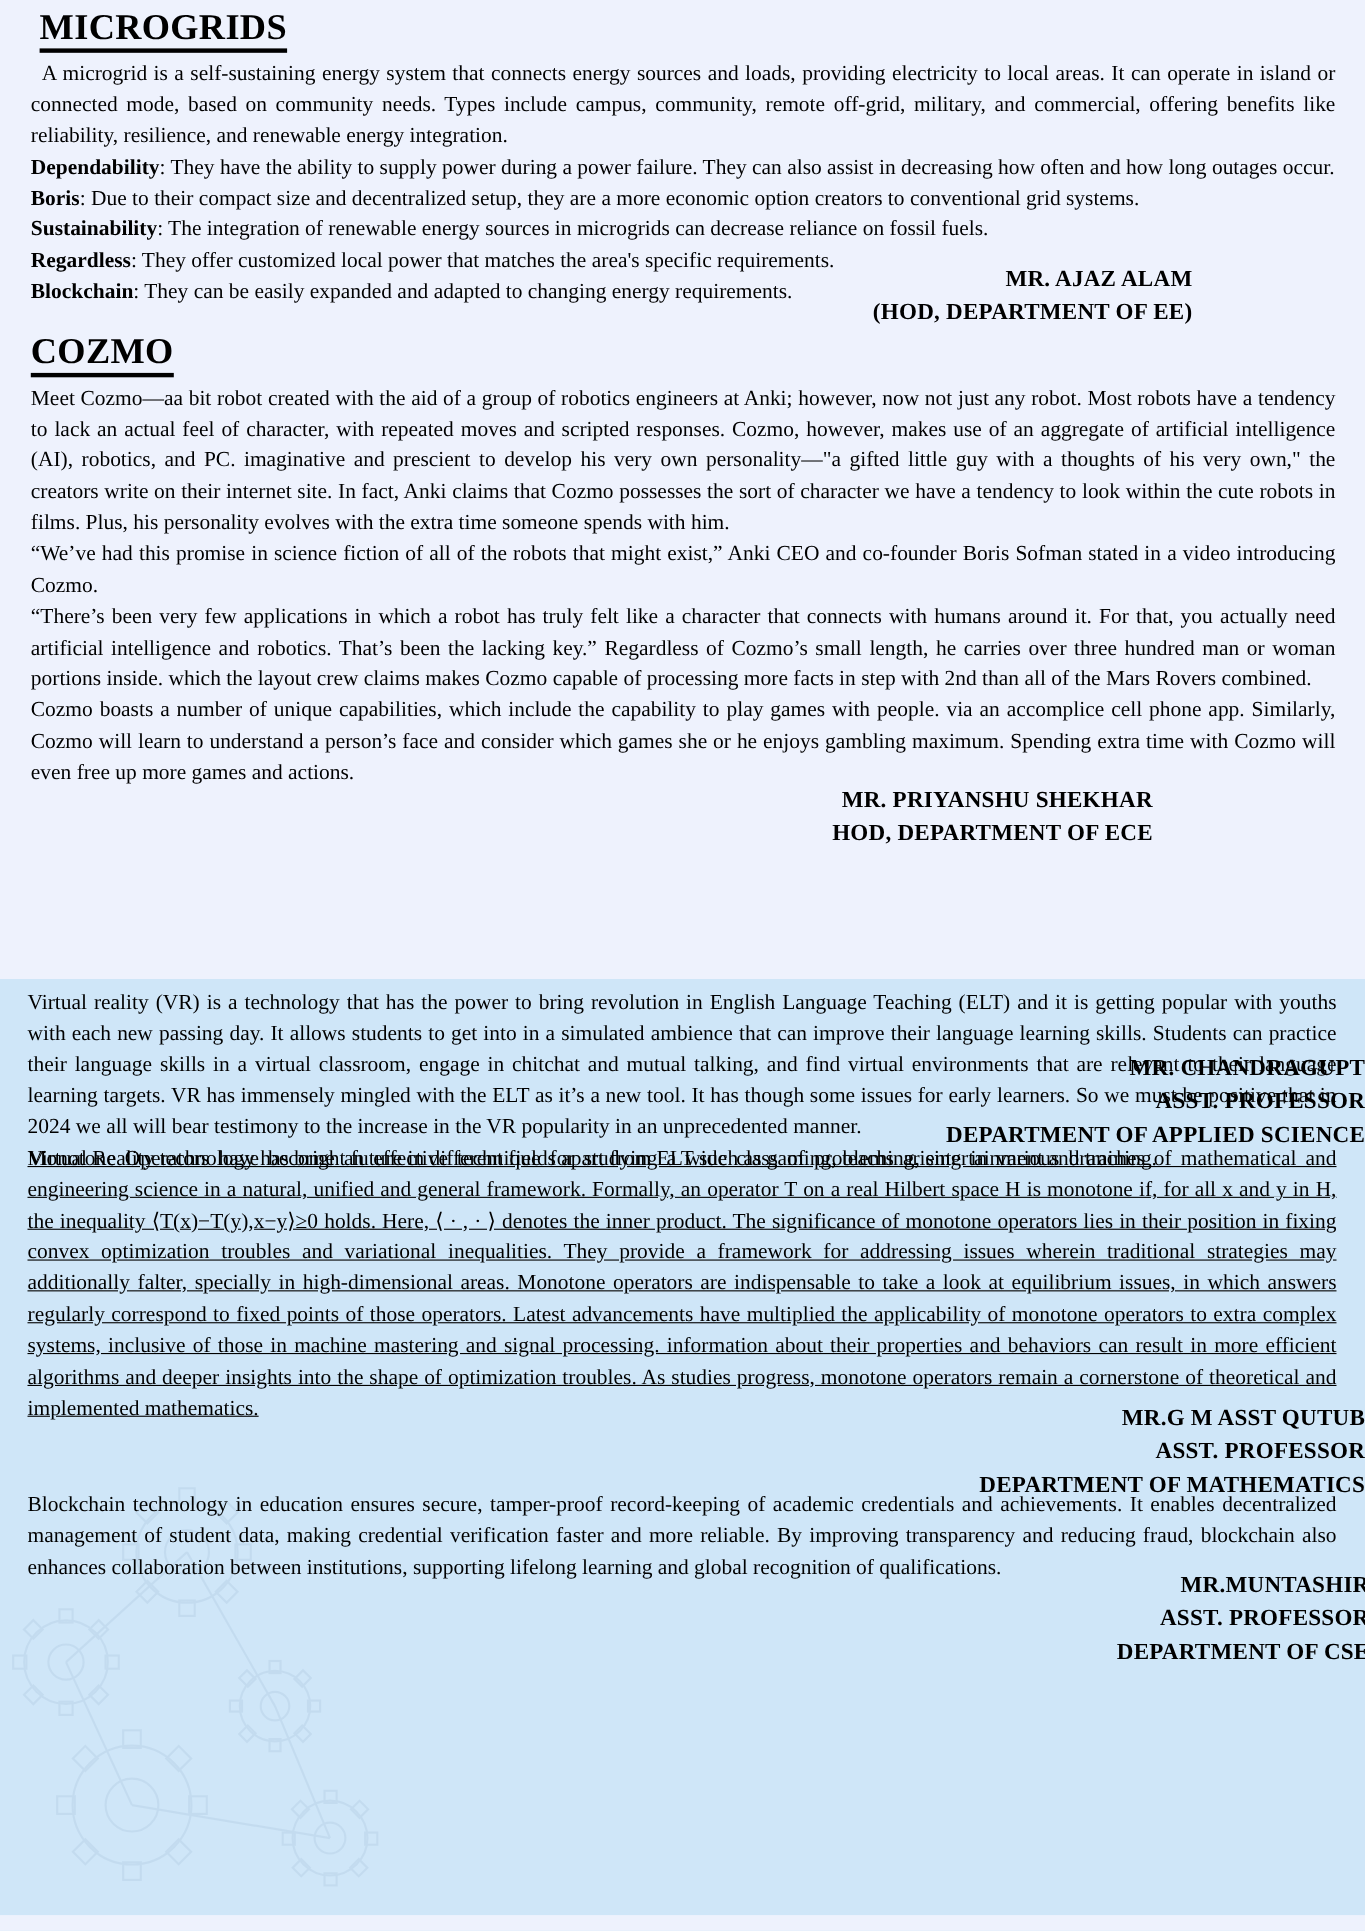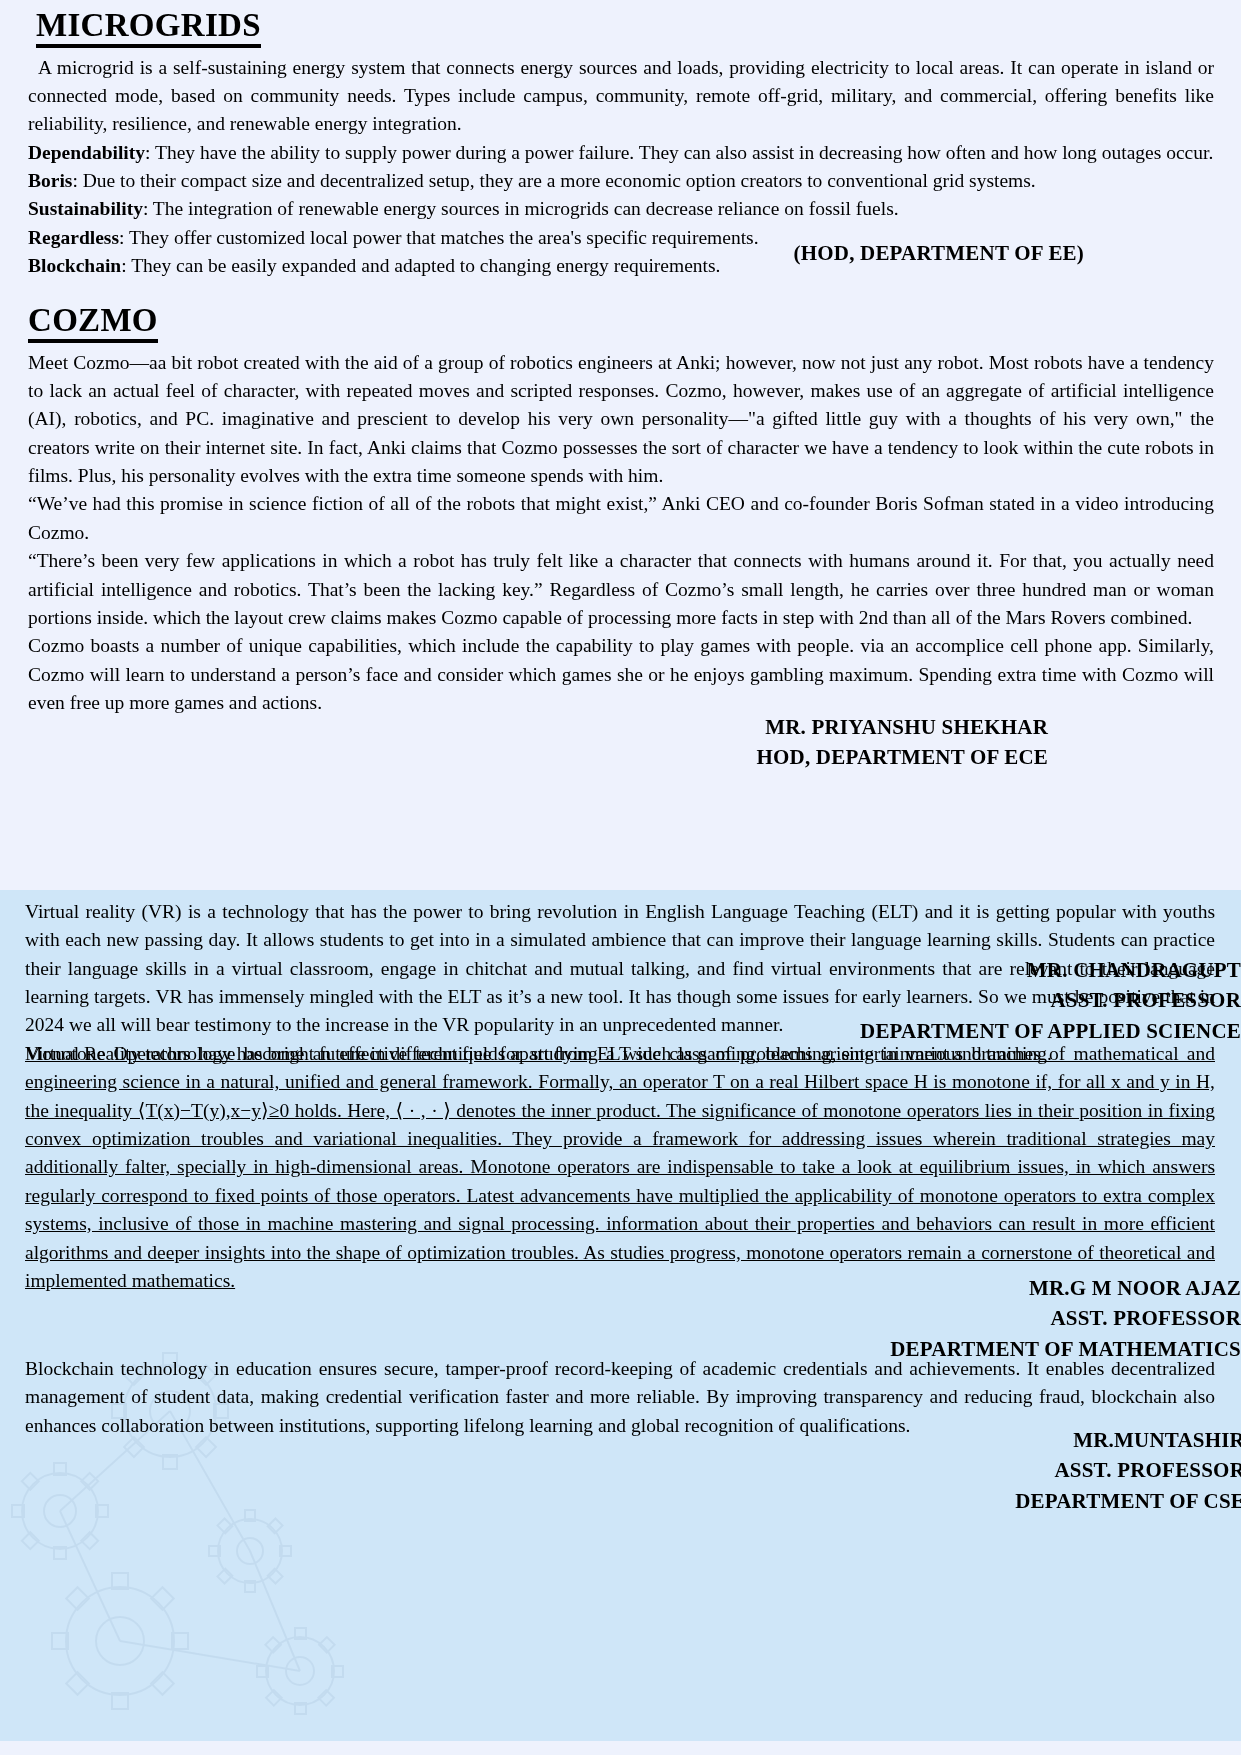--- a/index.html
+++ b/index.html
@@ -196,20 +196,21 @@
     <h1 class="heading" id="mg-head">MICROGRIDS</h1>
     <p class="body indent">A microgrid is a self-sustaining energy system that connects energy sources and loads, providing electricity to local areas. It can operate in island or connected mode, based on community needs. Types include campus, community, remote off-grid, military, and commercial, offering benefits like reliability, resilience, and renewable energy integration.</p>
     <p class="body"><span class="lbl">Dependability</span><span>: They have the ability to supply power during a power failure. They can also assist in decreasing how often and how long outages occur.</span></p>
     <p class="body"><span class="lbl">Boris</span><span>: Due to their compact size and decentralized setup, they are a more economic option creators to conventional grid systems.</span></p>
     <p class="body"><span class="lbl">Sustainability</span><span>: The integration of renewable energy sources in microgrids can decrease reliance on fossil fuels.</span></p>
     <p class="body"><span class="lbl">Regardless</span><span>: They offer customized local power that matches the area's specific requirements.</span></p>
     <p class="body"><span class="lbl">Blockchain</span><span>: They can be easily expanded and adapted to changing energy requirements.</span></p>
   </div>
 
   <div class="section credit" id="credit-ajaz">
+    <span class="line">MR. AJAZ ALAM</span>
     <span class="line">(HOD, DEPARTMENT OF EE)</span>
   </div>
 
   <div class="section" id="sec-cozmo">
     <h1 class="heading">COZMO</h1>
     <p class="body">Meet Cozmo—aa bit robot created with the aid of a group of robotics engineers at Anki; however, now not just any robot. Most robots have a tendency to lack an actual feel of character, with repeated moves and scripted responses. Cozmo, however, makes use of an aggregate of artificial intelligence (AI), robotics, and PC. imaginative and prescient to develop his very own personality—"a gifted little guy with a thoughts of his very own," the creators write on their internet site. In fact, Anki claims that Cozmo possesses the sort of character we have a tendency to look within the cute robots in films. Plus, his personality evolves with the extra time someone spends with him.</p>
     <p class="body">“We’ve had this promise in science fiction of all of the robots that might exist,” Anki CEO and co-founder Boris Sofman stated in a video introducing Cozmo.</p>
     <p class="body">“There’s been very few applications in which a robot has truly felt like a character that connects with humans around it. For that, you actually need artificial intelligence and robotics. That’s been the lacking key.” Regardless of Cozmo’s small length, he carries over three hundred man or woman portions inside. which the layout crew claims makes Cozmo capable of processing more facts in step with 2nd than all of the Mars Rovers combined.</p>
     <p class="body">Cozmo boasts a number of unique capabilities, which include the capability to play games with people. via an accomplice cell phone app. Similarly, Cozmo will learn to understand a person’s face and consider which games she or he enjoys gambling maximum. Spending extra time with Cozmo will even free up more games and actions.</p>
   </div>
@@ -228,21 +229,21 @@
     <span class="line">MR. CHANDRAGUPT</span>
     <span class="line">ASST. PROFESSOR</span>
     <span class="line">DEPARTMENT OF APPLIED SCIENCE</span>
   </div>
 
   <div class="section" id="sec-mono">
     <p class="body">Monotone Operators have become an effective technique for studying a wide class of problems arising in various branches of mathematical and engineering science in a natural, unified and general framework. Formally, an operator T on a real Hilbert space H is monotone if, for all x and y in H, the inequality ⟨T(x)−T(y),x−y⟩≥0 holds. Here, ⟨ · , · ⟩ denotes the inner product. The significance of monotone operators lies in their position in fixing convex optimization troubles and variational inequalities. They provide a framework for addressing issues wherein traditional strategies may additionally falter, specially in high-dimensional areas. Monotone operators are indispensable to take a look at equilibrium issues, in which answers regularly correspond to fixed points of those operators. Latest advancements have multiplied the applicability of monotone operators to extra complex systems, inclusive of those in machine mastering and signal processing. information about their properties and behaviors can result in more efficient algorithms and deeper insights into the shape of optimization troubles. As studies progress, monotone operators remain a cornerstone of theoretical and implemented mathematics.</p>
   </div>
 
   <div class="section credit" id="credit-qutub">
-    <span class="line">MR.G M NOOR AJAZ</span>
+    <span class="line">MR.G M ASST QUTUB</span>
     <span class="line">ASST. PROFESSOR</span>
     <span class="line">DEPARTMENT OF MATHEMATICS</span>
   </div>
 
   <div class="section" id="sec-block">
     <p class="body">Blockchain technology in education ensures secure, tamper-proof record-keeping of academic credentials and achievements. It enables decentralized management of student data, making credential verification faster and more reliable. By improving transparency and reducing fraud, blockchain also enhances collaboration between institutions, supporting lifelong learning and global recognition of qualifications.</p>
   </div>
 
   <div class="section credit" id="credit-muntashir">
     <span class="line">MR.MUNTASHIR</span>

